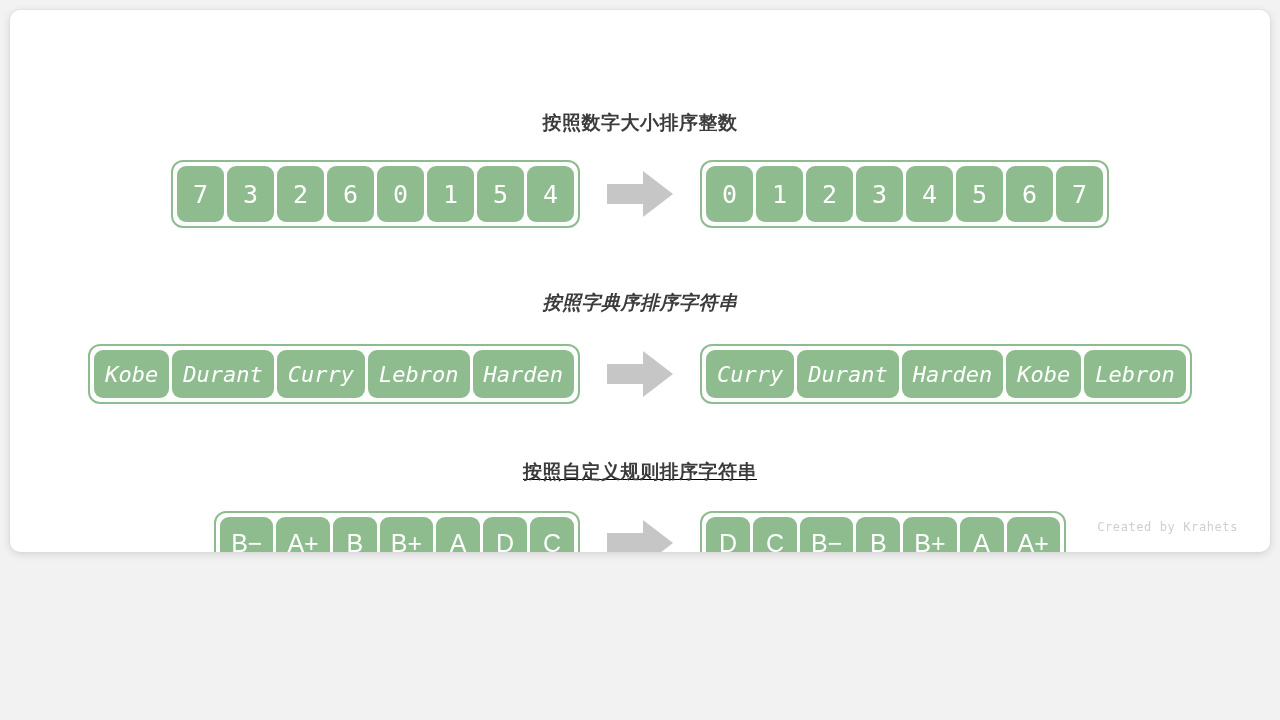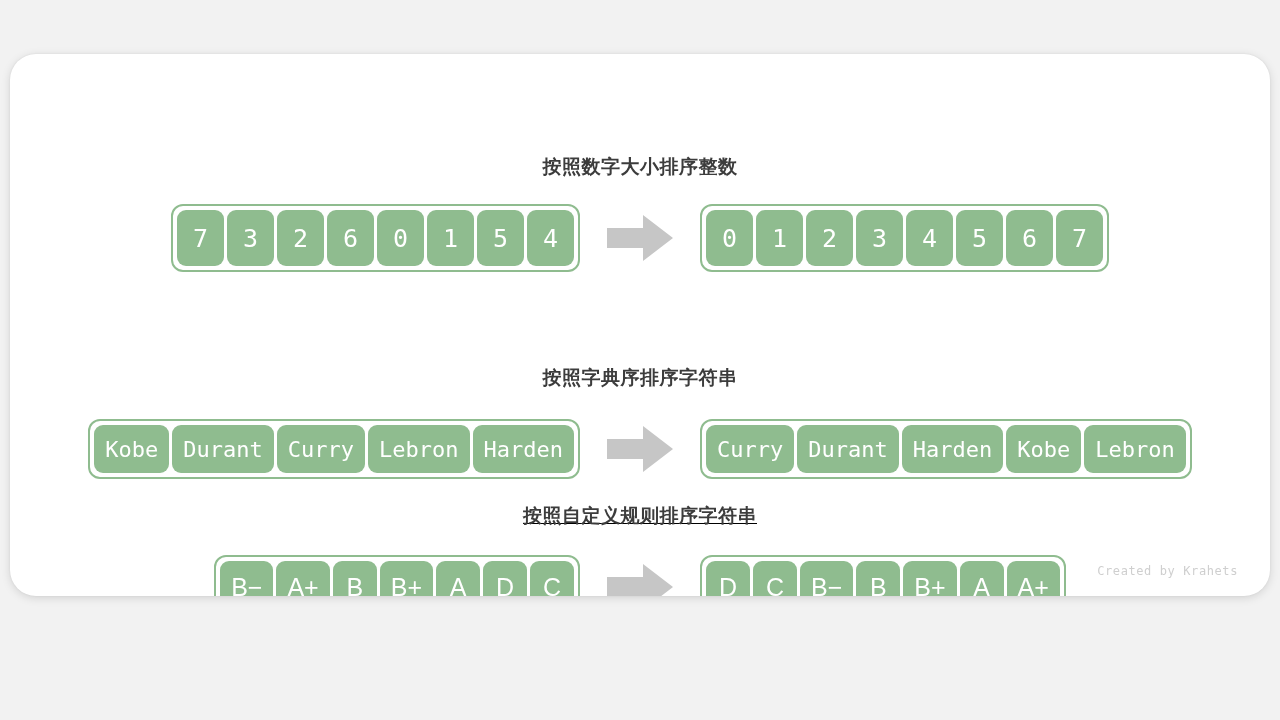--- a/index.html
+++ b/index.html
@@ -7,24 +7,23 @@
     margin: 0; padding: 0;
     width: 1280px; height: 720px;
     background: #f2f2f2;
     font-family: "Liberation Sans", sans-serif;
   }
   #card {
     position: absolute;
     left: 10px; top: 10px;
     width: 1260px; height: 542px;
     background: #ffffff;
-    border-radius: 26px;
+    border-radius: 10px;
     box-shadow: 0 2px 10px rgba(0,0,0,0.13), 0 0 2px rgba(0,0,0,0.08);
     overflow: hidden;
-    margin-top: 44px;
   }
 
   .section { position: absolute; left: 0; width: 1260px; }
   #section-integers { top: 85; }
   #section-lexicographic { }
   #section-custom { }
 
   .section-title {
     text-align: center;
     font-family: "Liberation Sans", sans-serif;
@@ -144,21 +143,21 @@
           <div class="cell">2</div>
           <div class="cell">3</div>
           <div class="cell">4</div>
           <div class="cell">5</div>
           <div class="cell">6</div>
           <div class="cell">7</div>
         </div>
     </div>
   </div>
 
-  <div class="section" id="section-lexicographic" style="top:311px;">
+  <div class="section" id="section-lexicographic" style="top:280px;font-style:italic;">
     <div class="section-title">按照字典序排序字符串</div>
     <div class="row mono" id="row-lexicographic">
       <div class="array left" id="arr-lex-in">
           <div class="cell">Kobe</div>
           <div class="cell">Durant</div>
           <div class="cell">Curry</div>
           <div class="cell">Lebron</div>
           <div class="cell">Harden</div>
         </div>
       <div class="arrow-wrap">

